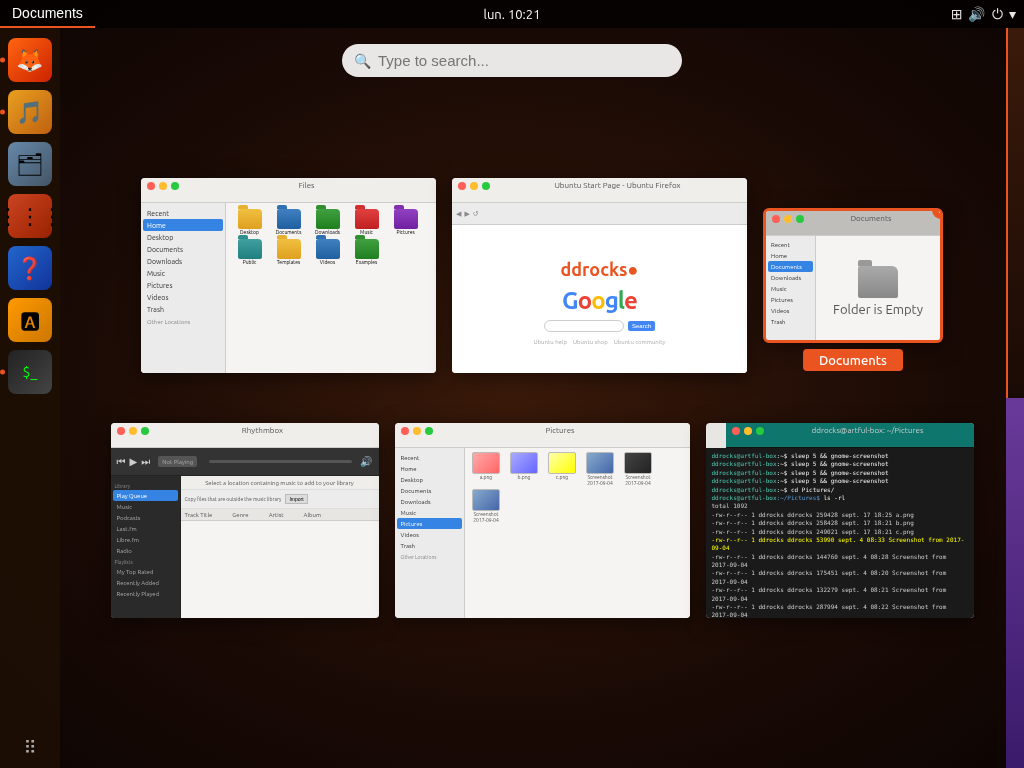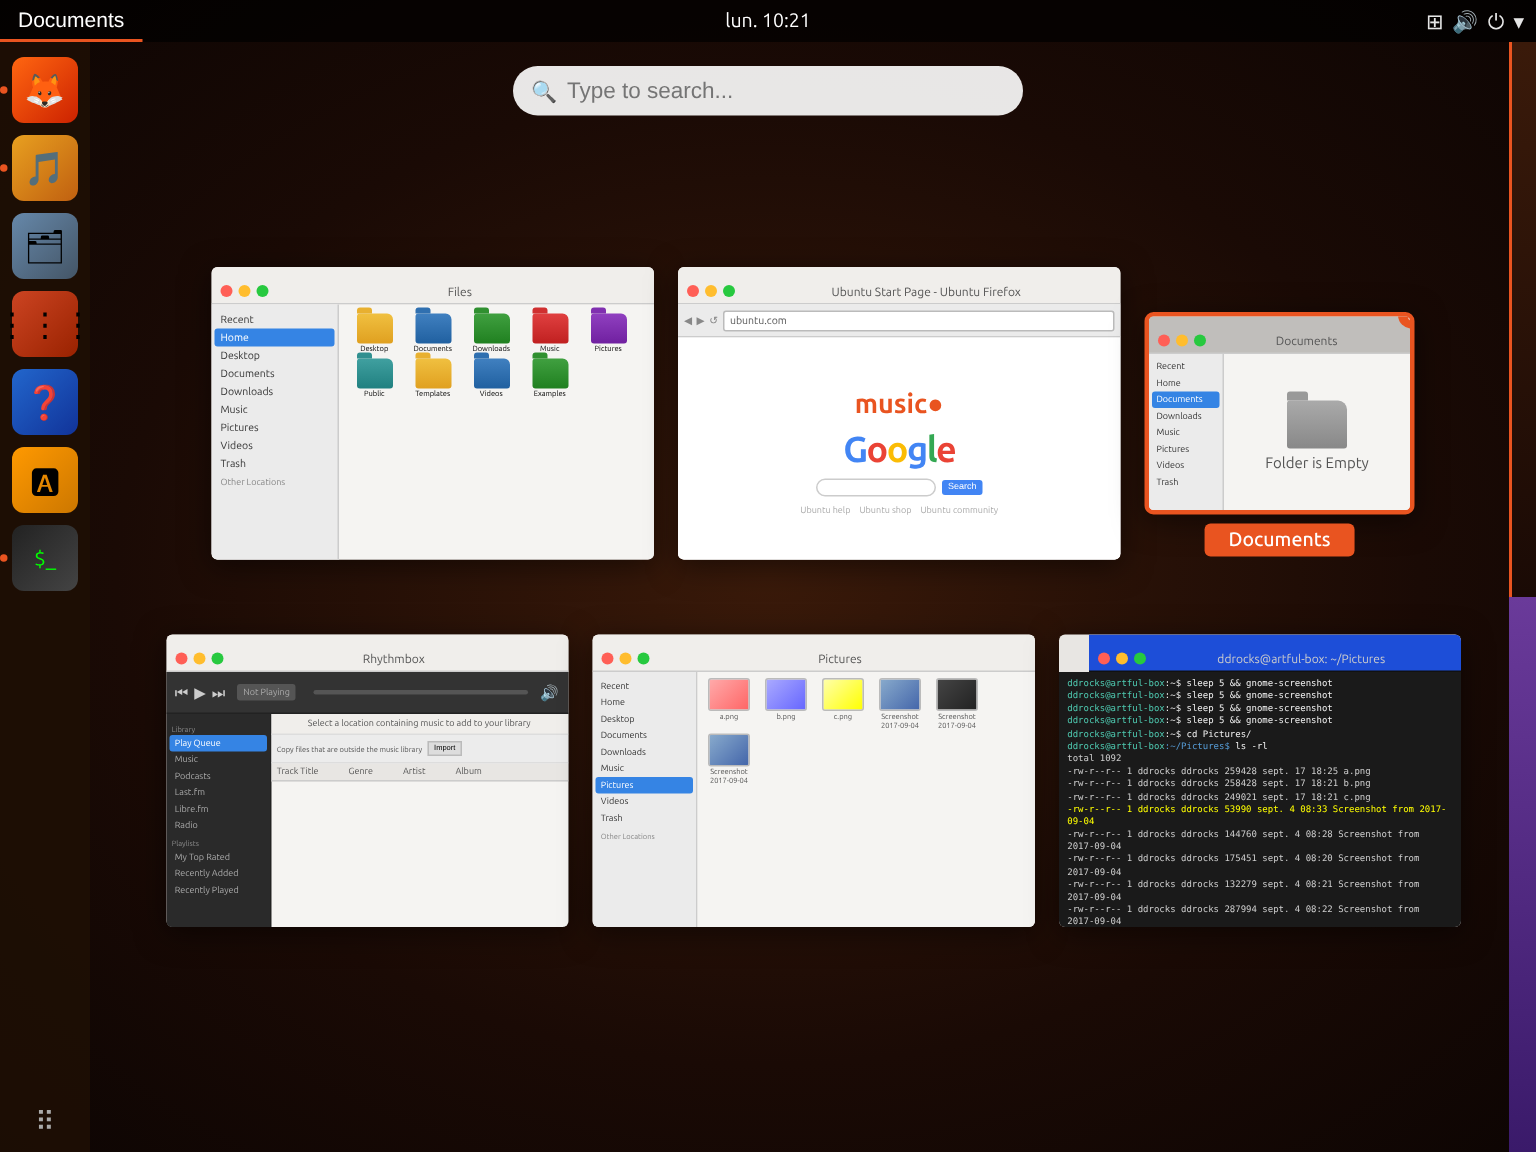--- a/index.html
+++ b/index.html
@@ -190,21 +190,21 @@
     .win-terminal {
       width: 268px;
       height: 195px;
     }
 
     
     .win-titlebar {
       height: 20px;
       background: #f0eeeb;
       display: flex;
-      align-items: flex-start;
+      align-items: flex-end;
       padding: 12px 6px;
       gap: 4px;
       border-bottom: 1px solid #ccc;
       font-size: 9px;
       color: #555;
     }
     .win-btn { width: 8px; height: 8px; border-radius: 50%; }
     .win-btn.close { background: #ff5f56; }
     .win-btn.min { background: #ffbd2e; }
     .win-btn.max { background: #27c93f; }
@@ -665,26 +665,23 @@
         <div class="win-btn close"></div>
         <div class="win-btn min"></div>
         <div class="win-btn max"></div>
         <span class="win-title-text">Ubuntu Start Page - Ubuntu Firefox</span>
       </div>
       <div class="firefox-content">
         <div class="firefox-nav">
           <span style="font-size:7px;color:#888;">◀</span>
           <span style="font-size:7px;color:#888;">▶</span>
           <span style="font-size:7px;color:#888;">↺</span>
-          <div class="ff-url-bar">
-            <span>ubuntu.com</span>
-          </div>
         </div>
         <div class="firefox-page">
-          <div class="ubuntu-logo-text">music●</div>
+          <div class="ubuntu-logo-text">ddrocks●</div>
           <div class="google-logo">
             <span>G</span><span>o</span><span>o</span><span>g</span><span>l</span><span>e</span>
           </div>
           <div class="google-search">
             <input class="google-input" type="text" style="">
             <button class="google-btn">Search</button>
           </div>
           <div style="font-size:6px;color:#aaa;display:flex;gap:6px;">
             <span>Ubuntu help</span>
             <span>Ubuntu shop</span>
@@ -710,21 +707,21 @@
             <div class="doc-sidebar-item">Home</div>
             <div class="doc-sidebar-item active">Documents</div>
             <div class="doc-sidebar-item">Downloads</div>
             <div class="doc-sidebar-item">Music</div>
             <div class="doc-sidebar-item">Pictures</div>
             <div class="doc-sidebar-item">Videos</div>
             <div class="doc-sidebar-item">Trash</div>
           </div>
           <div class="doc-main">
             <div class="doc-folder-big"></div>
-            <span style="font-size:10px;color:#555;">Folder is Empty</span>
+            <span style="font-size:13px;color:#555;">Folder is Empty</span>
           </div>
         </div>
       </div>
       <div class="win-documents-label">Documents</div>
     </div>
 
   </div>
 
   <div class="windows-row" style="margin-top:30px;">
 
@@ -823,21 +820,21 @@
           <div class="file-icon-item">
             <div class="pic-thumb screenshot"></div>
             <span class="pic-label">Screenshot</span>
             <span class="pic-label">2017-09-04</span>
           </div>
         </div>
       </div>
     </div>
 
     <div class="win-thumb win-terminal">
-      <div class="win-titlebar" style="background:#1d4ed8;border-bottom:1px solid #111;margin-left:20px;">
+      <div class="win-titlebar" style="background:#0f766e;border-bottom:1px solid #111;margin-left:20px;">
         <div class="win-btn close"></div>
         <div class="win-btn min"></div>
         <div class="win-btn max"></div>
         <span class="win-title-text" style="color:#ccc;">ddrocks@artful-box: ~/Pictures</span>
       </div>
       <div class="terminal-content">
         <div class="terminal-line">
           <span class="term-prompt">ddrocks@artful-box</span><span class="term-cmd">:~$ sleep 5 &amp;&amp; gnome-screenshot</span>
         </div>
         <div class="terminal-line">

